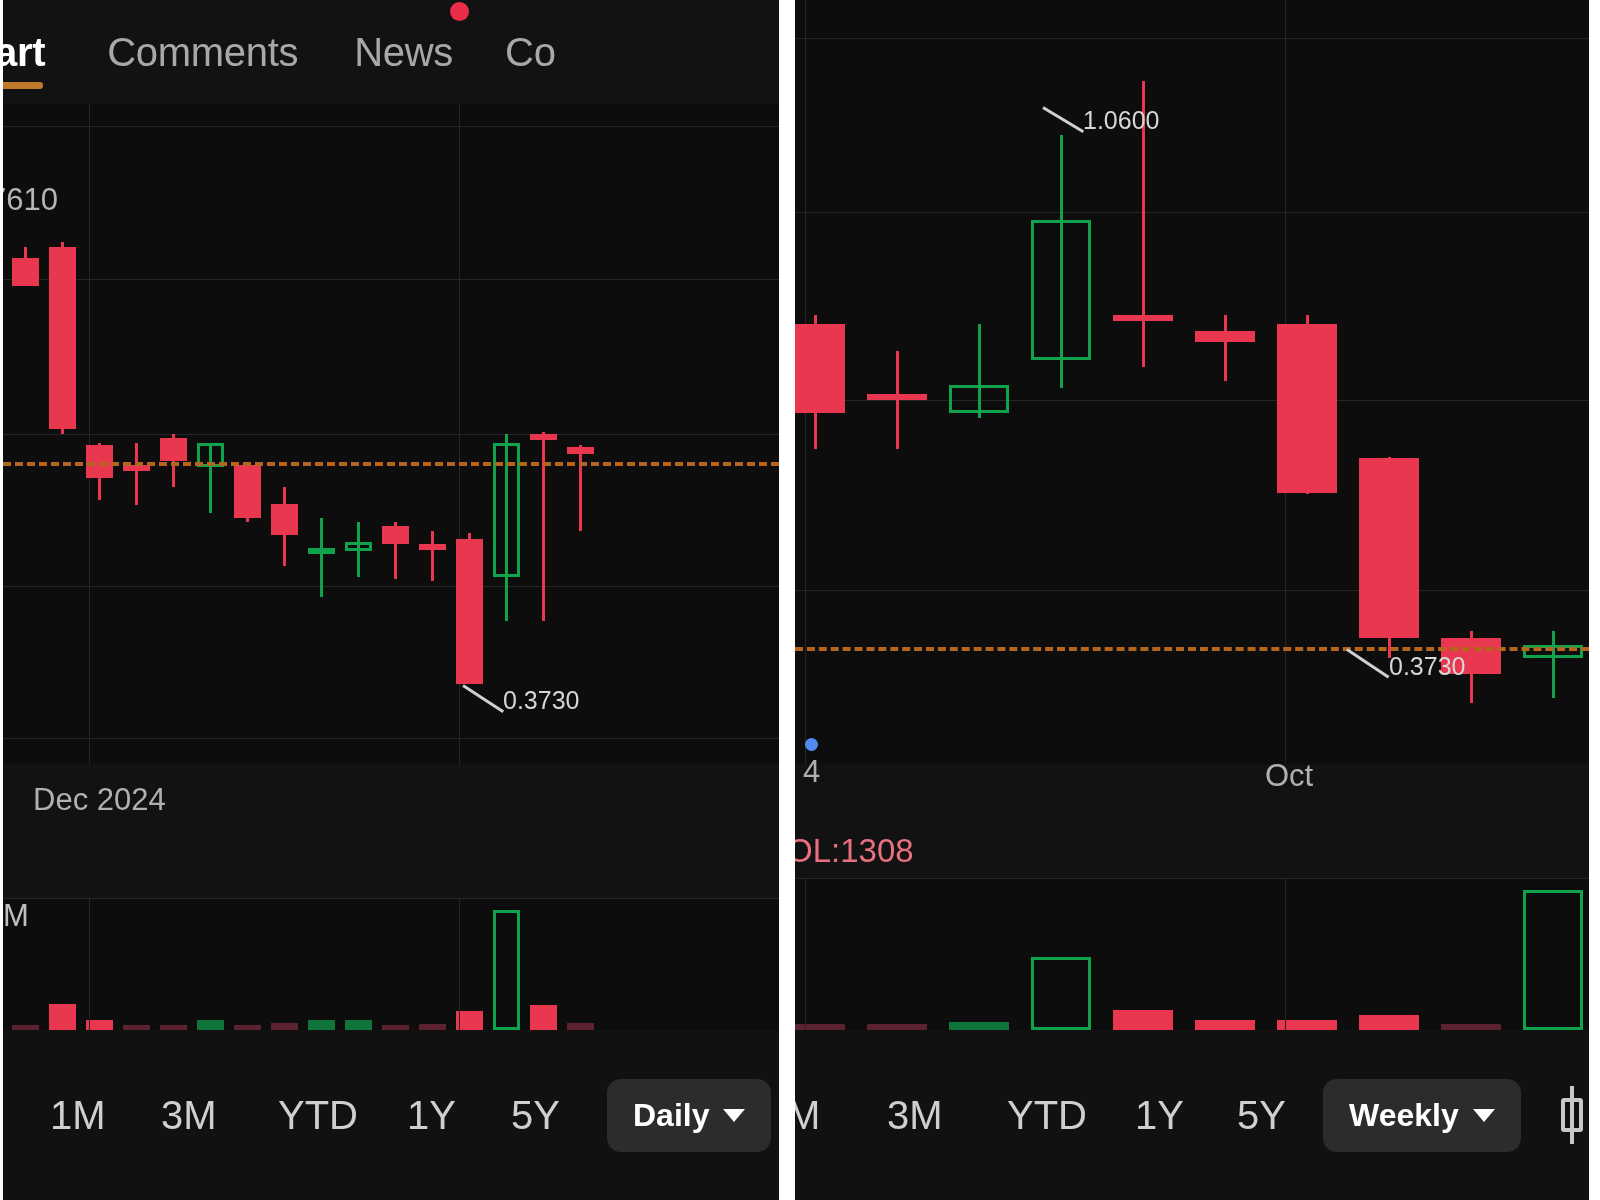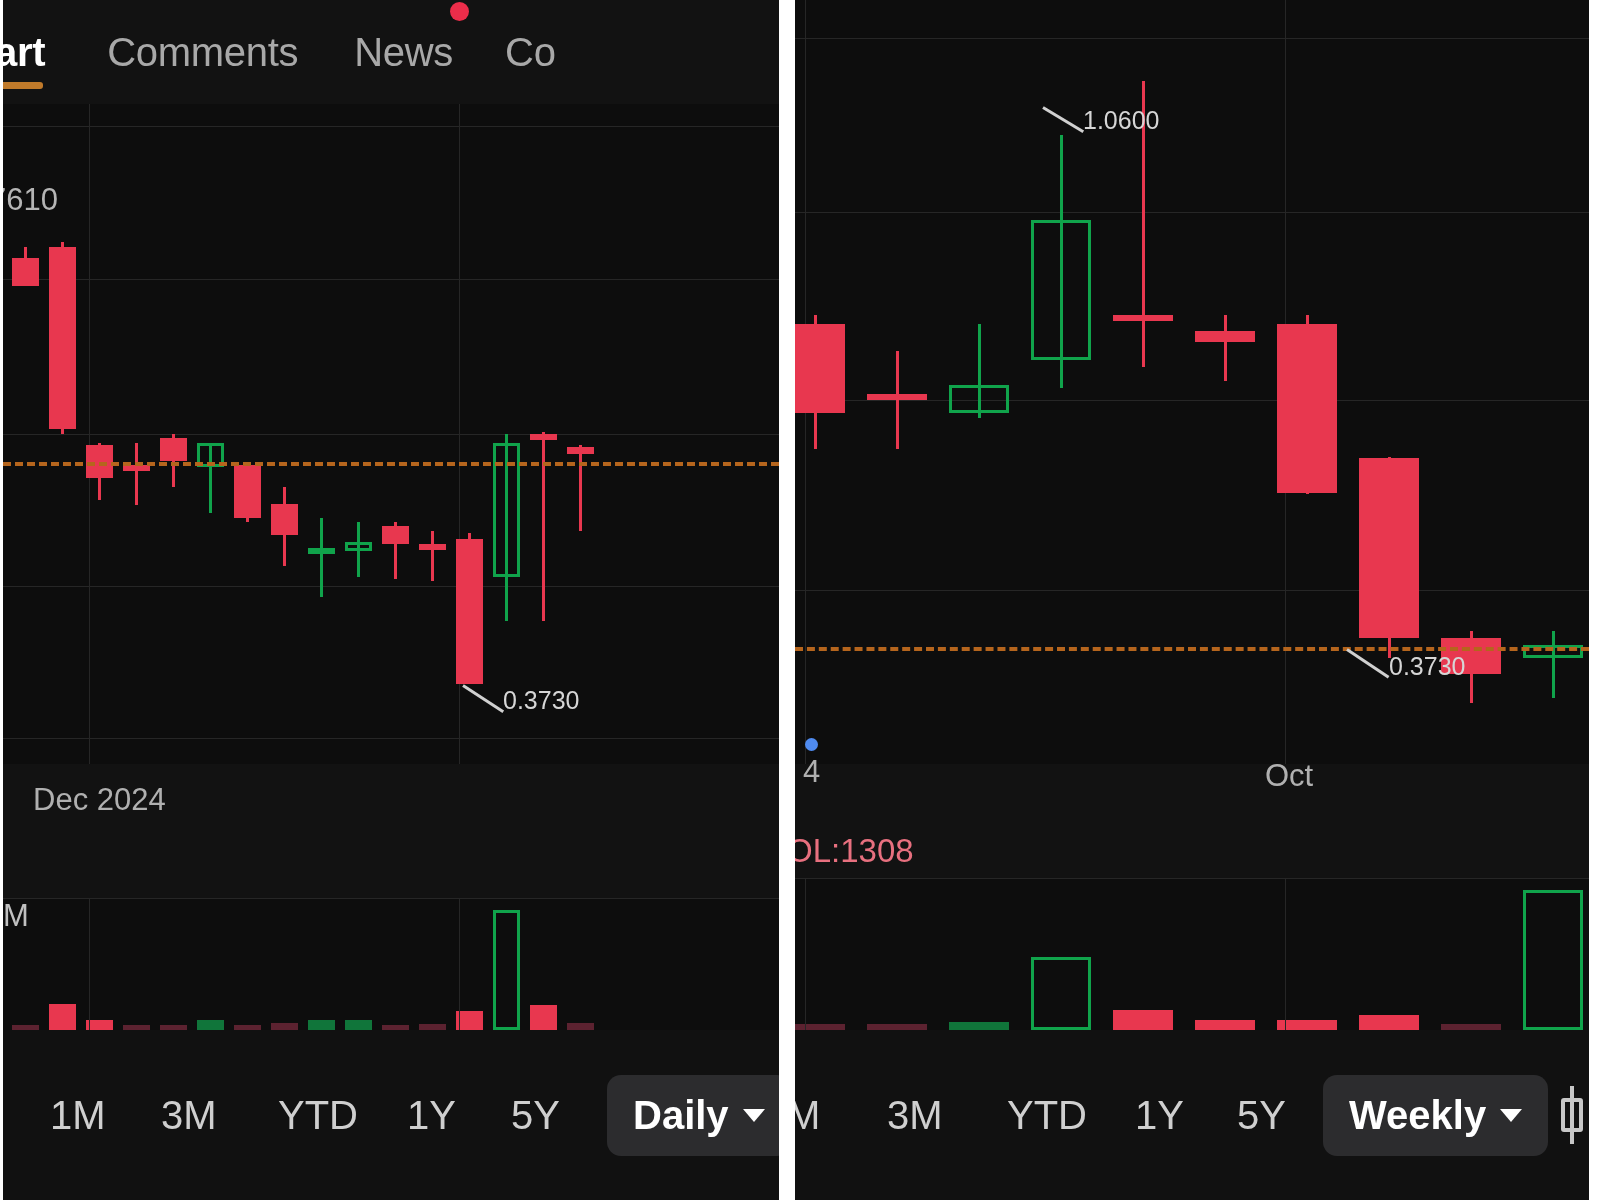--- a/index.html
+++ b/index.html
@@ -85,21 +85,21 @@
 
   
   .blue-dot { position:absolute; width:13px; height:13px; border-radius:50%; background:#4f8bf0; }
   .part-char { position:absolute; color:#b0b0b0; font-size:31px; }
 
   
   .toolbar { position:absolute; left:0; right:0; bottom:0; height:170px;
              background:#111111; display:flex; align-items:center; }
   .range-btn { color:#cfcfcf; font-size:40px; white-space:nowrap; }
   .interval-btn { background:#2c2c2e; border-radius:14px; color:#ffffff;
-                  font-size:40px; font-weight:700; padding:18px 26px;
+                  font-size:32px; font-weight:700; padding:18px 26px;
                   display:flex; align-items:center; gap:14px; white-space:nowrap; }
   .caret { width:0; height:0; border-left:11px solid transparent;
            border-right:11px solid transparent; border-top:13px solid #ffffff; }
   .chart-type-icon { width:30px; height:58px; position:relative; flex:none; }
   .chart-type-icon .ct-box { position:absolute; left:4px; right:4px; top:12px; bottom:12px;
                              border:4px solid #c8c8c8; border-radius:3px; }
   .chart-type-icon .ct-w { position:absolute; left:50%; margin-left:-2px; top:0; bottom:0;
                            width:4px; background:#c8c8c8; }
 </style>
 </head>

